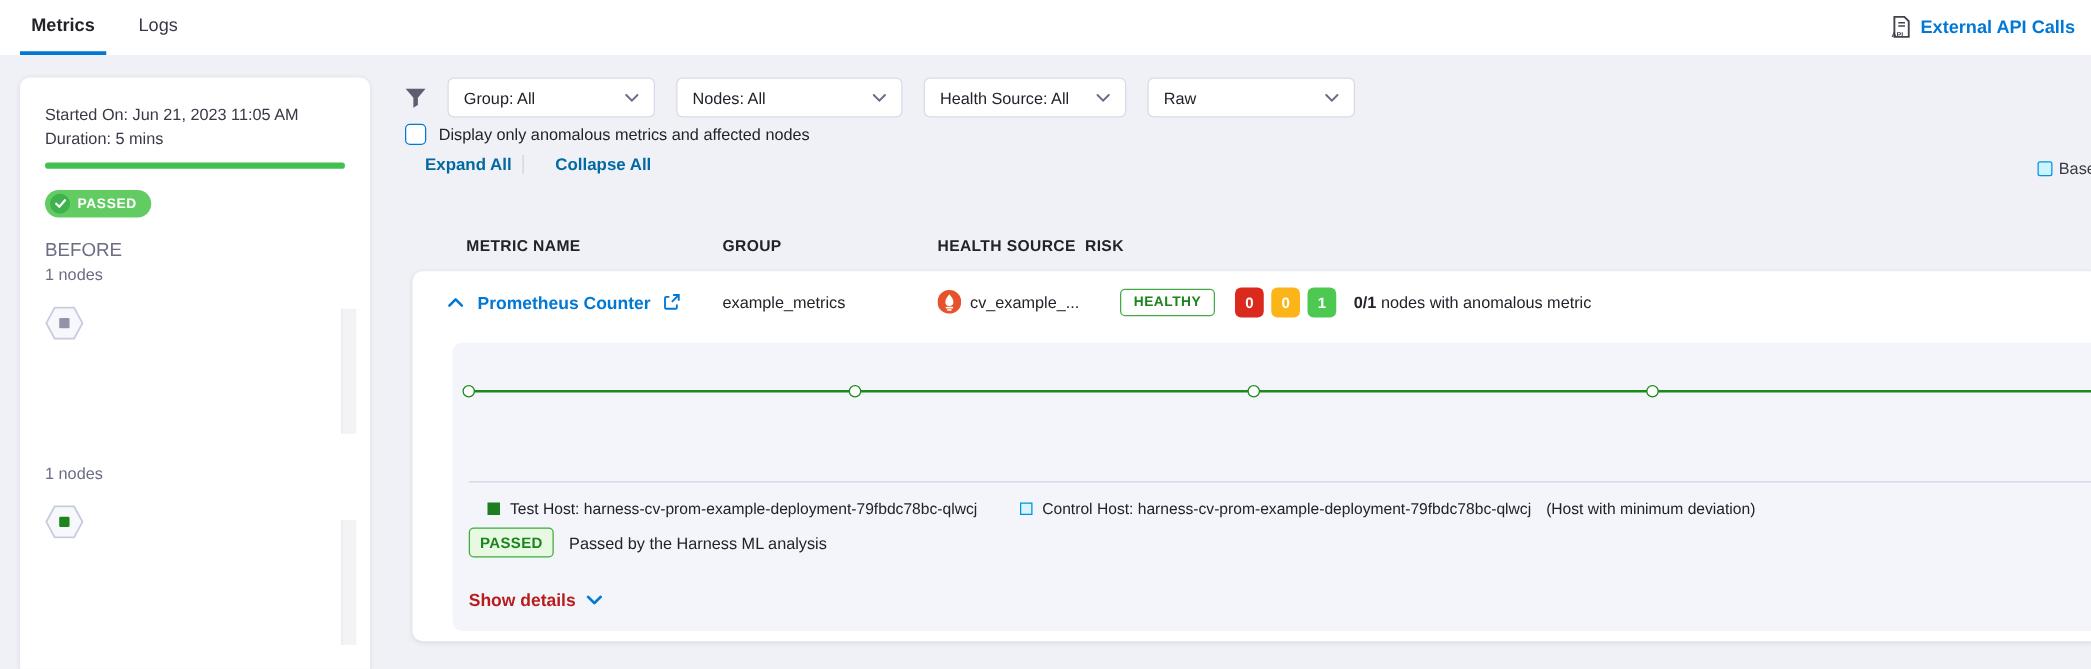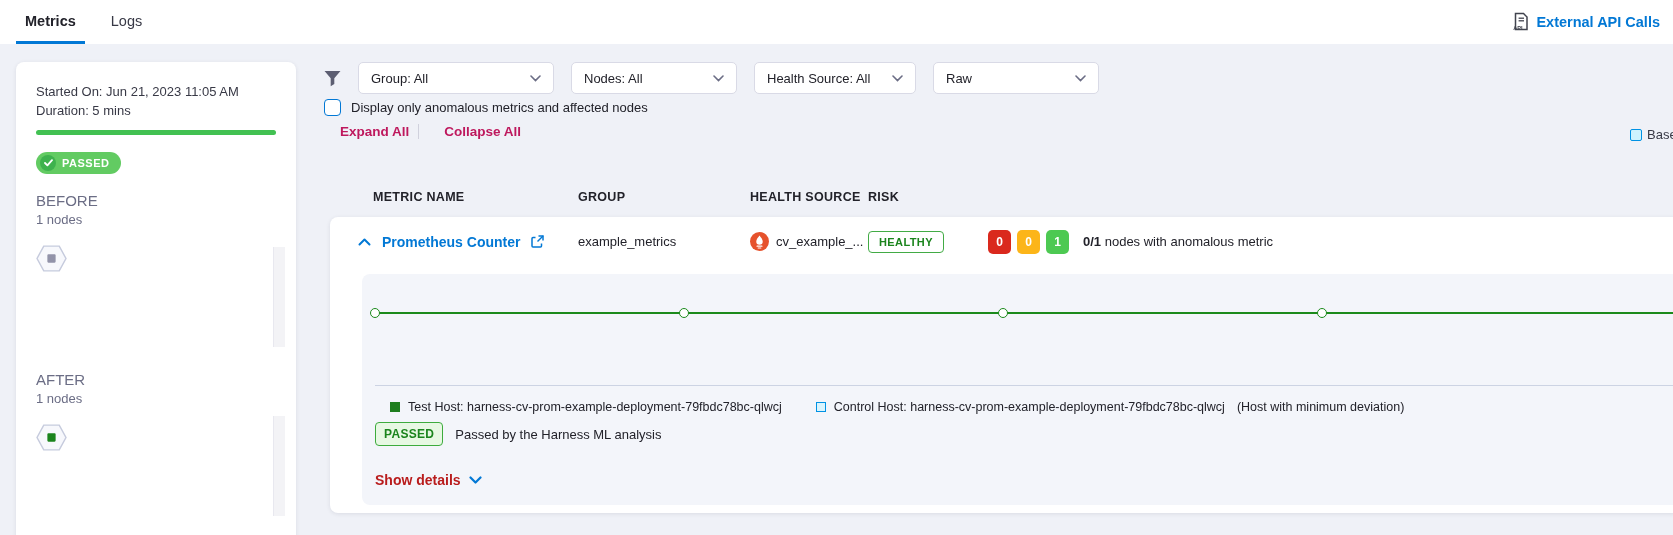--- a/index.html
+++ b/index.html
@@ -34,42 +34,42 @@
   .hexwrap { margin-top: 18px; }
   .scroll-track { position: absolute; right: -9px; width: 12px; height: 100px;
                   background: #f3f3f6; border-left: 1px solid #e8e8ef; }
   .track-before { top: 55px; }
   .track-after  { top: 45px; }
   
   .filters { position: absolute; left: 324px; top: 62px; display: flex; align-items: center; gap: 17px; height: 32px; }
   .dropdown { height: 32px; background: #fff; border: 1px solid #d9dae6; border-radius: 5px;
               display: flex; align-items: center; justify-content: space-between;
               padding: 0 12px; cursor: pointer; font-weight: 500; color: #22222a; }
-  .dd-group { width: 196px; } .dd-nodes { width: 166px; text-align: right; } .dd-hs { width: 162px; } .dd-raw { width: 166px; }
+  .dd-group { width: 166px; } .dd-nodes { width: 181px; text-align: right; } .dd-hs { width: 162px; } .dd-raw { width: 166px; }
   .chk-row { position: absolute; left: 324px; top: 99px; display: flex; align-items: center; gap: 10px; }
   .checkbox { width: 17px; height: 17px; border: 1.6px solid #0278d5; border-radius: 4px; background: #fff; cursor: pointer; }
   .links-row { position: absolute; left: 324px; top: 124px; display: flex; align-items: center; gap: 9px; }
-  .blue-link { color: #be185d; font-weight: 600; font-size: 13.5px; cursor: pointer; padding-left: 16px; }
+  .blue-link { color: #0369a1; font-weight: 600; font-size: 13.5px; cursor: pointer; padding-left: 16px; }
   .vdiv { width: 1px; height: 15px; background: #d0d1dd; }
   .baseline { position: absolute; left: 1630px; top: 127px; display: flex; align-items: center; gap: 5px; }
   .mini-check { width: 12px; height: 12px; border: 1.5px solid #0092e4; background: #cdf3fe; border-radius: 2px; cursor: pointer; }
   .baseline .lbl { color: #383946; font-size: 13px; white-space: nowrap; }
   
   .thead { position: absolute; left: 324px; top: 190px; right: 0; display: grid;
            grid-template-columns: 205px 172px 118px 120px auto; padding-left: 49px;
            font-size: 12.5px; font-weight: 600; color: #22222a; letter-spacing: .3px; }
   .row-card { position: absolute; left: 330px; top: 217px; width: 1350px; height: 296px;
               background: #fff; border-radius: 8px; box-shadow: 0 1px 4px rgba(40,41,61,.10); }
   .row-head { height: 49px; display: grid; grid-template-columns: 220px 172px 118px 120px auto;
               align-items: center; padding-left: 28px; }
   .metric-cell { display: flex; align-items: center; gap: 11px; }
   .metric-link { color: #0278d5; font-weight: 600; font-size: 14px; cursor: pointer; }
   .hs-cell { display: flex; align-items: center; gap: 7px; }
   .healthy-badge { display: inline-block; border: 1px solid #42ab45; color: #1b841d; font-weight: 700;
-                   font-size: 11px; letter-spacing: .4px; border-radius: 4px; padding: 4px 10px; background: #fff; }
+                   font-size: 11px; letter-spacing: .4px; border-radius: 4px; padding: 4px 10px; background: #fff; margin-left: 28px; }
   .nodes-cell { display: flex; align-items: center; gap: 6px; }
   .chip { width: 23px; height: 24px; border-radius: 5px; color: #fff; font-weight: 700; font-size: 12px;
           display: flex; align-items: center; justify-content: center; }
   .nodes-sum { margin-left: 8px; } .nodes-sum b { font-weight: 700; }
   
   .panel { position: absolute; left: 32px; right: 0; top: 57px; height: 231px;
            background: #f3f5fa; border-radius: 8px 0 0 8px; }
   .chart { position: absolute; left: 0; right: 0; top: 0; height: 112px; }
   .axis-line { position: absolute; left: 13px; right: 0; bottom: 0; height: 1px; background: #ccd3e3; }
   .chart-line { position: absolute; top: 38px; right: 0; height: 1.6px; }
@@ -125,21 +125,20 @@
     <div class="hexwrap">
       <svg width="31" height="27" viewBox="0 0 30 26">
         <polygon points="7.5,1 22.5,1 29,13 22.5,25 7.5,25 1,13" fill="#f7f8fc" stroke="#c6cbdd" stroke-width="1.4"></polygon>
         <rect x="11" y="9" width="8" height="8" rx="1" fill="#9293a9"></rect>
       </svg>
     </div>
     <div class="scroll-track track-before"></div>
   </div>
 
   <div class="node-section" style="margin-top:96px;">
-    <div class="node-title">AFTER</div>
     <div class="node-count">1 nodes</div>
     <div class="hexwrap">
       <svg width="31" height="27" viewBox="0 0 30 26">
         <polygon points="7.5,1 22.5,1 29,13 22.5,25 7.5,25 1,13" fill="#f7f8fc" stroke="#c6cbdd" stroke-width="1.4"></polygon>
         <rect x="11" y="9" width="8" height="8" rx="1" fill="#1b841d"></rect>
       </svg>
     </div>
     <div class="scroll-track track-after"></div>
   </div>
 </div>

